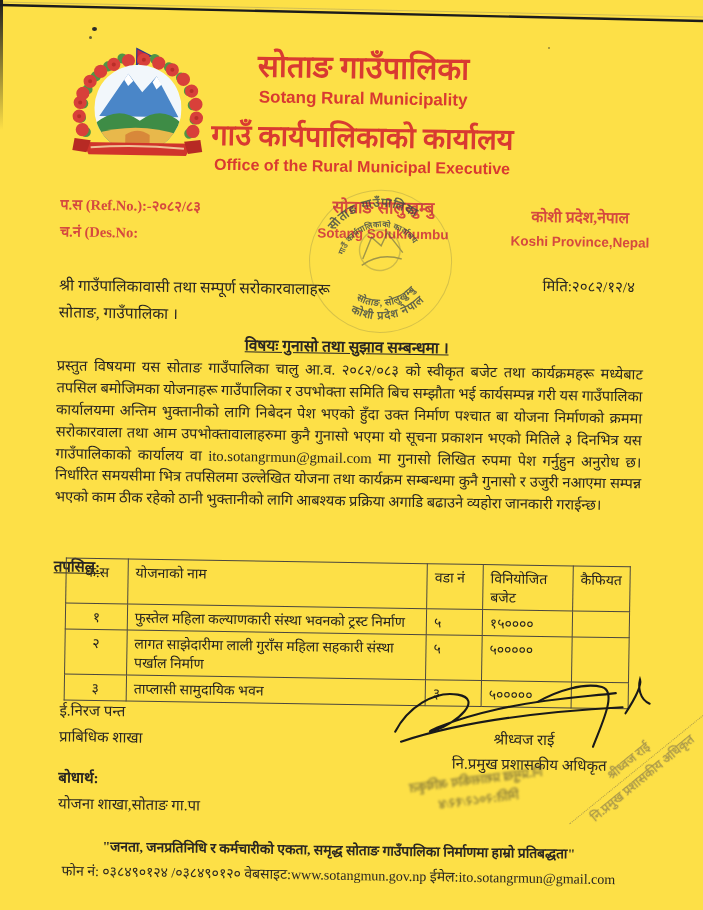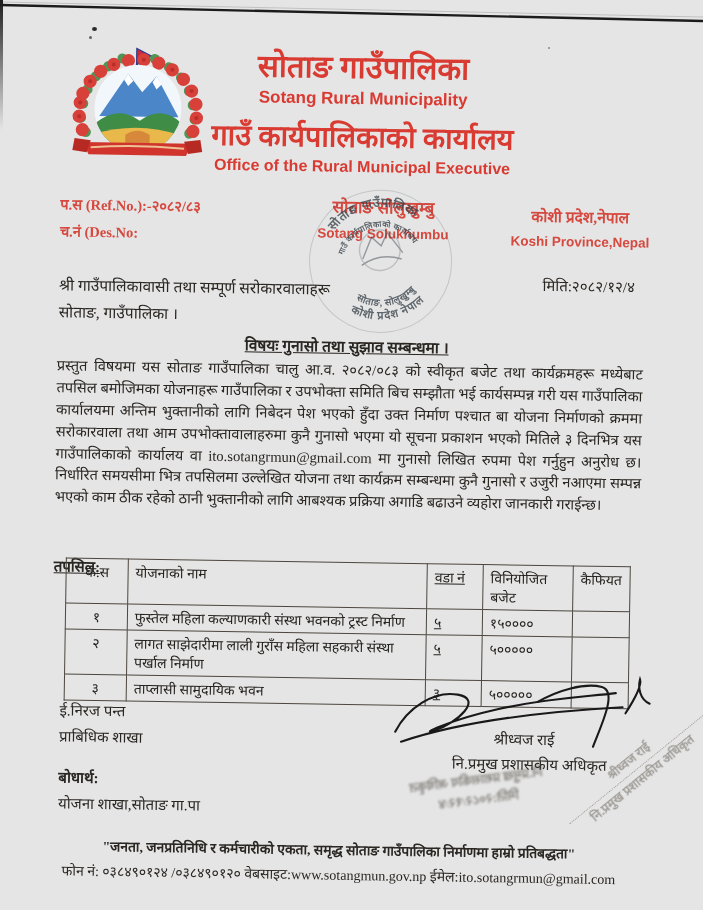--- a/index.html
+++ b/index.html
@@ -3,21 +3,21 @@
 <meta charset="utf-8">
 <style>
   :root{
     --brand-red:#d93a31;
     --ink:#2a2622;
     --stamp-ink:#39434b;
   }
   *{margin:0;padding:0;box-sizing:border-box;}
   html,body{width:703px;height:910px;overflow:hidden;background:#ffffff;}
   body{font-family:"Liberation Serif", serif;color:var(--ink);}
-  .page{position:relative;width:703px;height:910px;background:#e5e5e5;overflow:hidden;}
+  .page{position:relative;width:703px;height:910px;background:#fde047;overflow:hidden;}
 
   
   .scan-edge{position:absolute;left:0;top:0;width:703px;height:30px;z-index:5;}
   .edge-left{position:absolute;left:0;top:0;width:3px;height:130px;
     background:linear-gradient(#1d1d1d,rgba(0,0,0,0));z-index:5;}
   .speck{position:absolute;background:#2a2a2a;border-radius:50%;z-index:5;}
   .s1{left:92px;top:27px;width:5px;height:4px;}
   .s2{left:89px;top:36px;width:3px;height:3px;opacity:.7;}
   .s3{left:548px;top:47px;width:2px;height:2px;opacity:.5;}
 
@@ -59,21 +59,21 @@
     line-height:1.5;text-align:justify;}
 
   .tapsil{position:absolute;left:62px;top:555px;font-size:15px;font-weight:700;text-decoration:underline;}
 
   table.plans{position:absolute;left:74px;top:557px;width:565px;border-collapse:collapse;
     font-size:14px;color:#26231f;}
   table.plans th,table.plans td{border:1px solid #4c473f;padding:3px 7px;vertical-align:top;
     font-weight:400;text-align:left;}
   .c0{width:62px;text-align:center!important;font-family:Liberation Serif, serif;}
   .c1{width:300px;}
-  .c2{width:56px;text-decoration:underline;}
+  .c2{width:56px;}
   .c3{width:90px;}
   .c4{width:57px;}
 
   
   .sigL-name{position:absolute;left:70px;top:699px;font-size:15px;}
   .sigL-title{position:absolute;left:70px;top:725px;font-size:15px;}
   .cc-label{position:absolute;left:70px;top:766px;font-size:15px;font-weight:700;}
   .cc-value{position:absolute;left:70px;top:792px;font-size:15px;}
 
   .sign-svg{position:absolute;left:398px;top:664px;width:278px;height:90px;}

